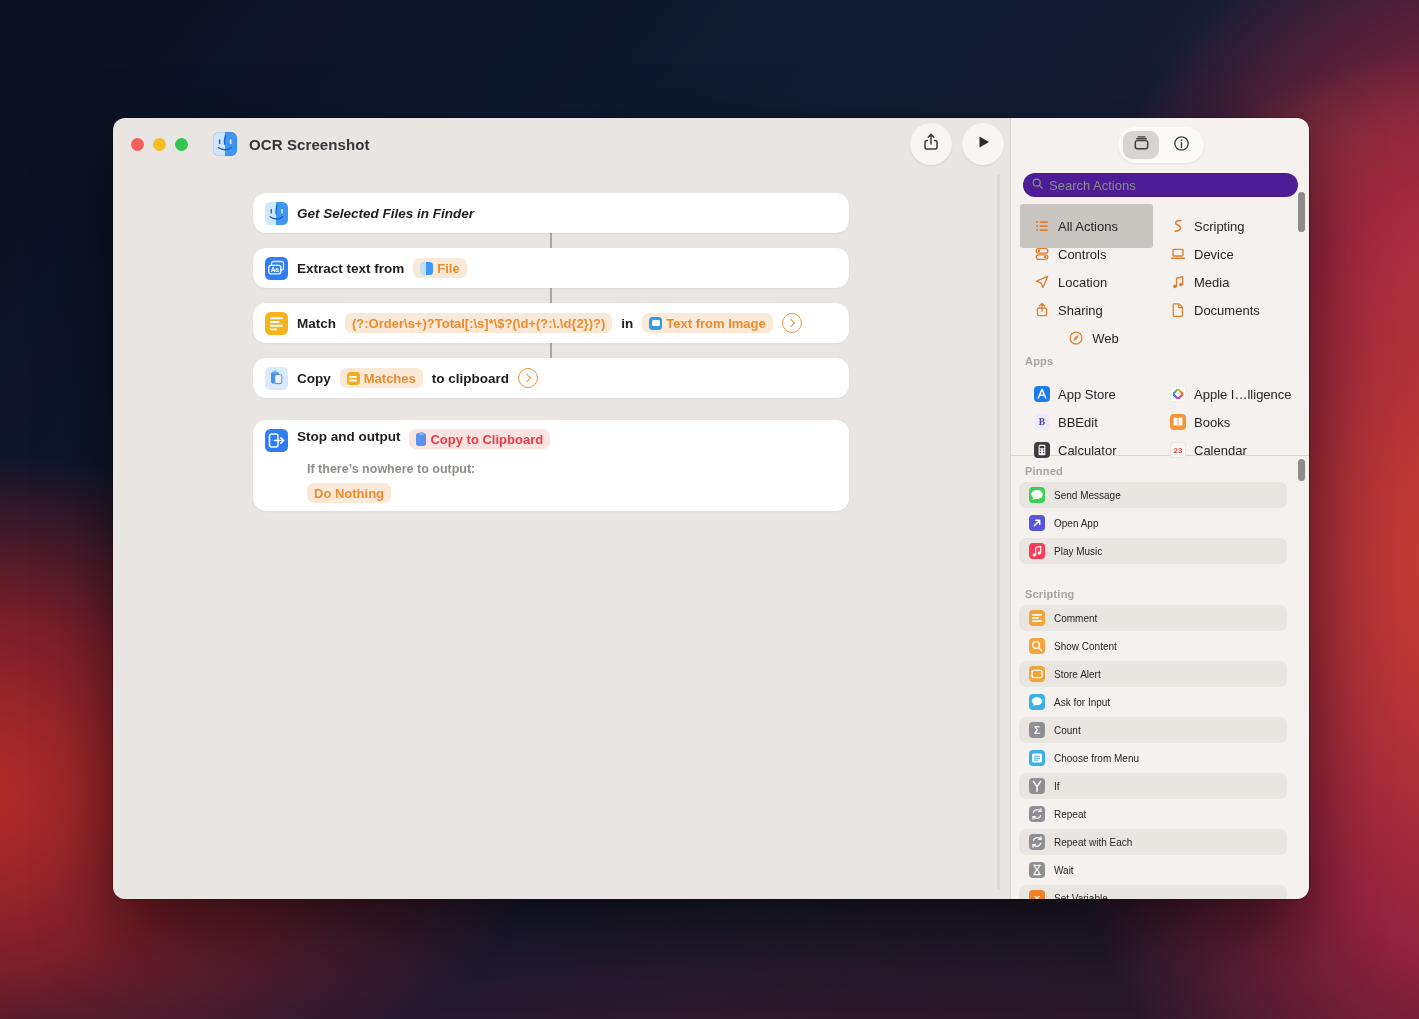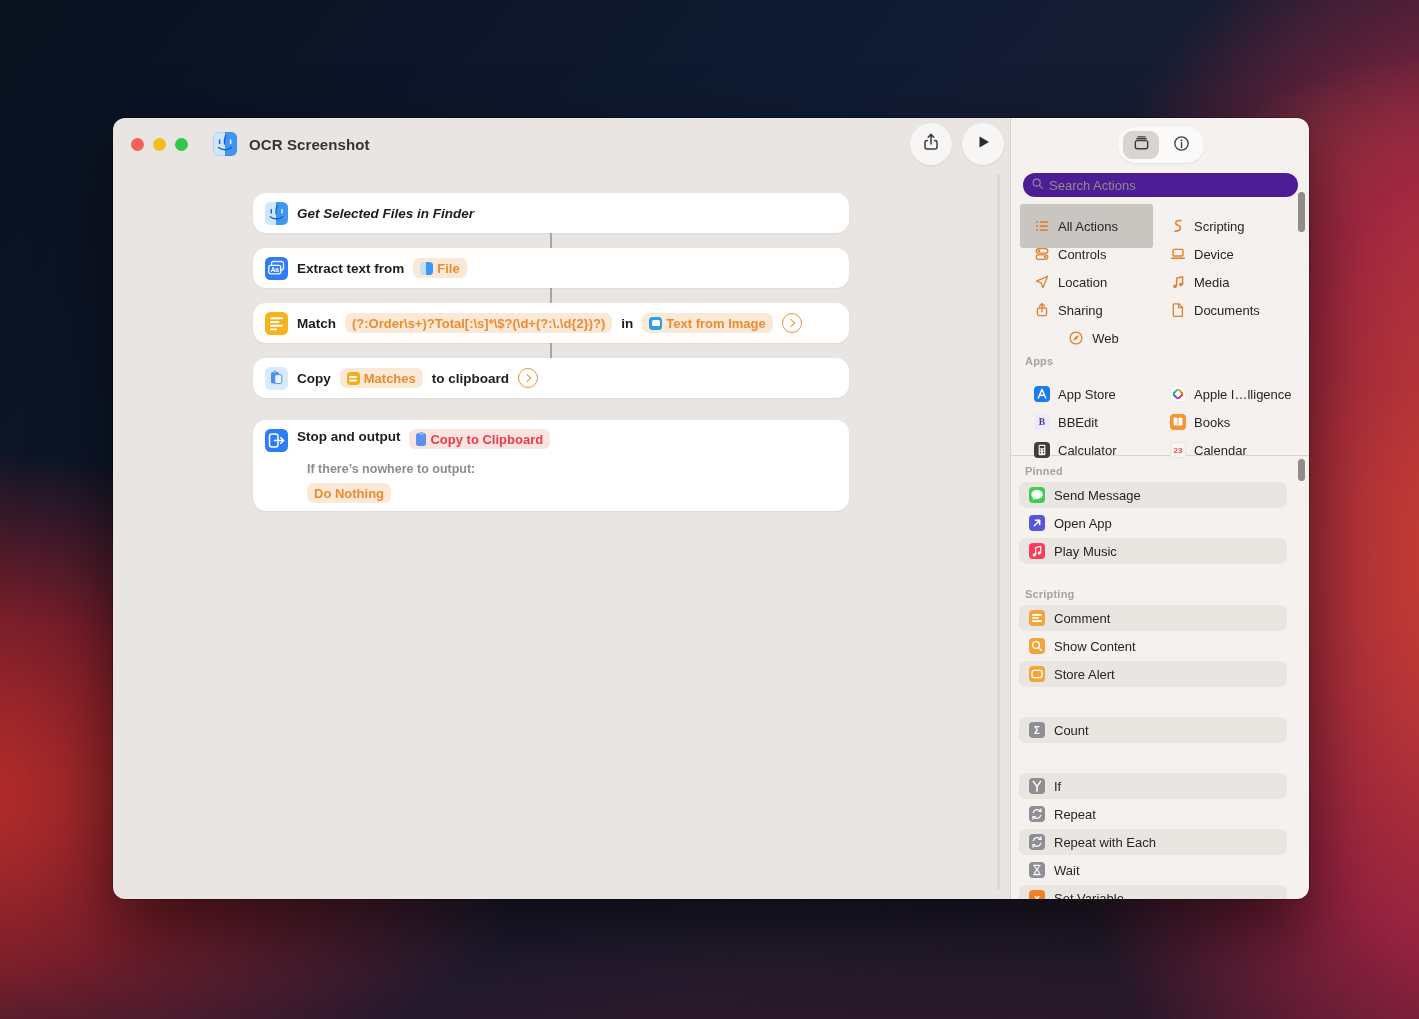--- a/index.html
+++ b/index.html
@@ -90,21 +90,21 @@
   .cat-grid { position:absolute; left:0; top:88px; width:299px; }
   .cat-item { position:absolute; height:44px; display:flex; align-items:center; gap:8px;
     padding-left:14px; border-radius:3px; }
   .cat-item.sel { background:#c9c5c1; }
   .cat-label { font-size:13px; color:#262628; }
   .sec-header { position:absolute; left:14px; font-size:11px; font-weight:700; color:#a6a3a0; letter-spacing:.2px; }
 
   .list-row { position:absolute; left:8px; width:268px; height:26px; display:flex; align-items:center;
     gap:9px; padding-left:10px; border-radius:7px; }
   .list-row.striped { background:#e9e5e1; }
-  .row-label { font-size:13px; color:#262628; white-space:nowrap; }
+  .row-label { font-size:10px; color:#262628; white-space:nowrap; }
 
   .sq16 { width:16px; height:16px; border-radius:4px; flex:none; display:flex; align-items:center;
     justify-content:center; position:relative; overflow:hidden; }
   .divider { position:absolute; left:0; top:337px; width:100%; height:1px; background:#d9d5d1; }
   .thumb { position:absolute; left:287px; width:7px; border-radius:4px; background:#8f8c8a; }
   .thumb1 { top:74px; height:40px; } .thumb2 { top:341px; height:22px; }
 
   .ai-icon { background:
       radial-gradient(circle at 50% 50%, transparent 0 42%, #fdfbfa 43%),
       radial-gradient(circle at 50% 50%, #ffffff 0 24%, transparent 25%),
@@ -482,27 +482,48 @@
       <div class="list-row striped" style="top: 543px;">
         <span style="display: inline-flex;">
           <span class="sq16" style="background:#f3a53a">
             <svg width="16" height="16" viewBox="0 0 16 16">
               <rect x="3" y="4.4" width="10" height="7.2" rx="2" stroke="#fff" stroke-width="1.4" fill="none"></rect>
             </svg>
           </span>
         </span>
         <span class="row-label">Store Alert</span>
       </div>
+      <div class="list-row" style="top: 571px;">
+        <span style="display: inline-flex;">
+          <span class="sq16" style="background:#3ab0ec">
+            <svg width="16" height="16" viewBox="0 0 16 16">
+              <path d="M8 3.3c3 0 5.2 1.8 5.2 4S10.9 11.2 8 11.2c-.5 0-1-.1-1.5-.2-.8.5-1.6.8-2.6.9.5-.5.7-1.1.8-1.7-1-.7-1.9-1.8-1.9-2.9 0-2.2 2.2-4 5.2-4z" fill="#fff"></path>
+            </svg>
+          </span>
+        </span>
+        <span class="row-label">Ask for Input</span>
+      </div>
       <div class="list-row striped" style="top: 599px;">
         <span style="display: inline-flex;">
           <span class="sq16" style="background:#8e8e93">
             <span style="color:#fff;font-size:10px;font-weight:700">Σ</span>
           </span>
         </span>
         <span class="row-label">Count</span>
+      </div>
+      <div class="list-row" style="top: 627px;">
+        <span style="display: inline-flex;">
+          <span class="sq16" style="background:#3ab0ec">
+            <svg width="16" height="16" viewBox="0 0 16 16">
+              <rect x="3" y="3.4" width="10" height="9.2" rx="1.6" fill="#fff"></rect>
+              <path d="M5 6.2h6M5 8.2h6M5 10.2h4" stroke="#3ab0ec" stroke-width="1"></path>
+            </svg>
+          </span>
+        </span>
+        <span class="row-label">Choose from Menu</span>
       </div>
       <div class="list-row striped" style="top: 655px;">
         <span style="display: inline-flex;">
           <span class="sq16" style="background:#8e8e93">
             <svg width="16" height="16" viewBox="0 0 16 16">
               <path d="M8 13.2V8.6M8 8.6L4.4 3.4M8 8.6l3.6-5.2" stroke="#fff" stroke-width="1.5" fill="none" stroke-linecap="round"></path>
             </svg>
           </span>
         </span>
         <span class="row-label">If</span>

